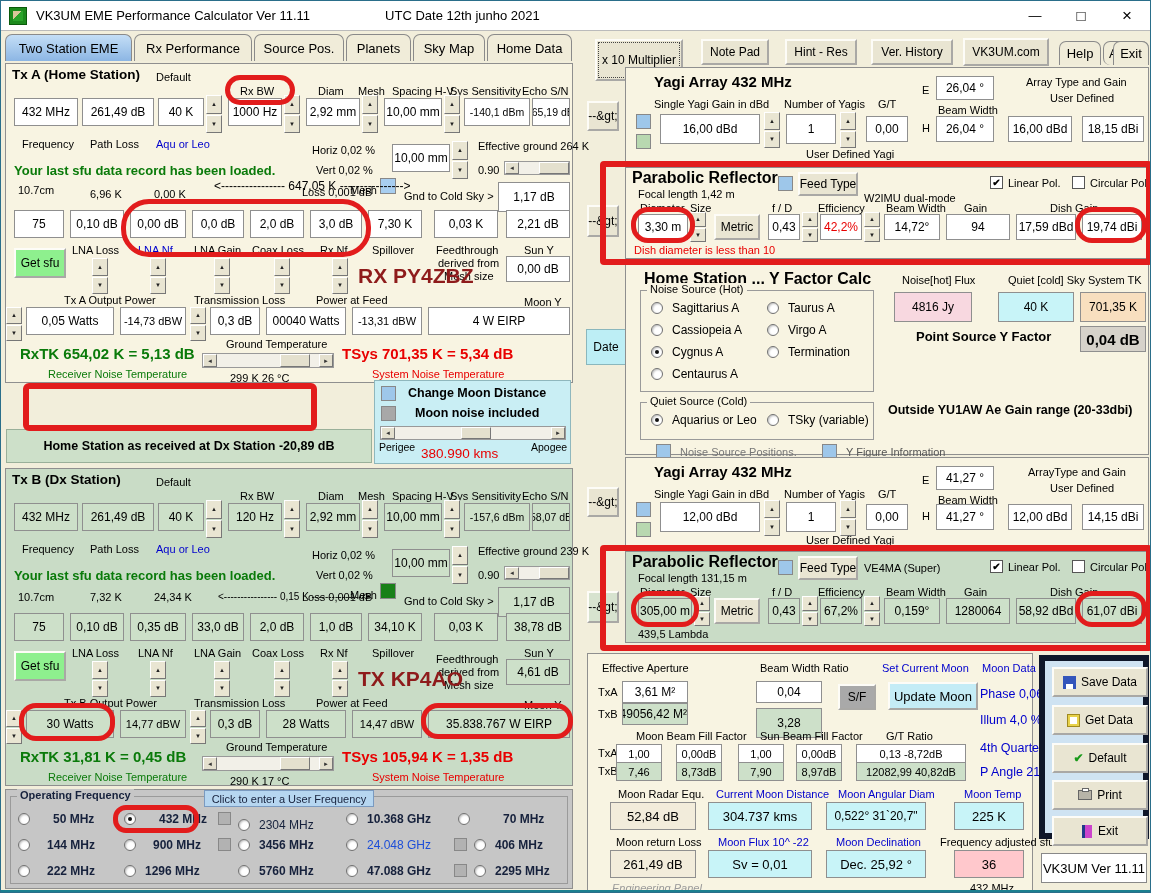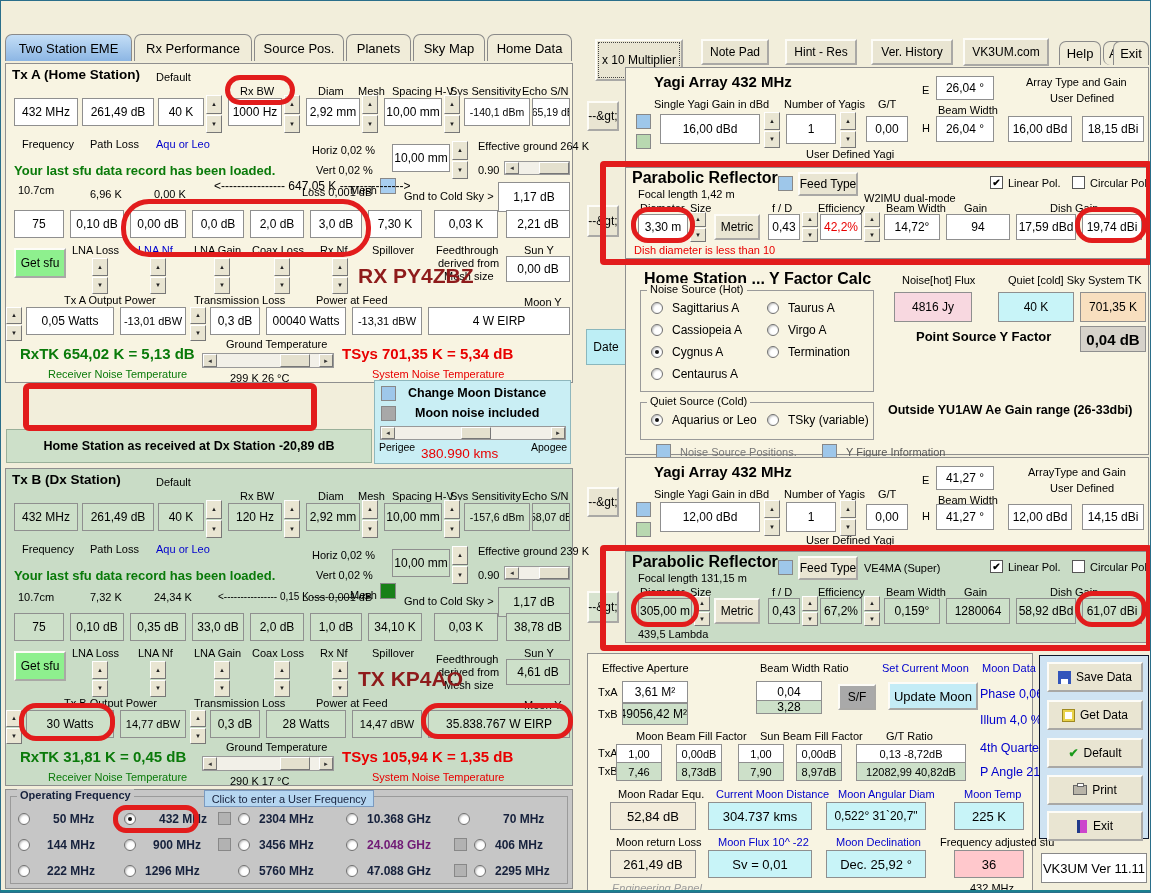--- a/index.html
+++ b/index.html
@@ -32,20 +32,32 @@
 .grtx{color:#0a7a0a;font-weight:700}
 .rdtx{color:#e80000;font-weight:700}
 .bltx{color:#0000cc}
 .call{position:absolute;color:#8e1b1b;font-weight:700;font-size:21px;white-space:nowrap}
 </style>
 </head>
 <body>
 
 <div id="root">
 
+<div class="ab" style="left:0;top:0;width:1149px;height:30px;background:#fff;border-bottom:1px solid #bbb;display:flex;align-items:center;padding-left:8px">
+ <div style="width:18px;height:18px;background:#1c8a1c;border:1px solid #0a5a0a;margin-right:9px;position:relative">
+        <i style="position:absolute;inset:3px;background:linear-gradient(135deg,#d9c79a 45%,#2aa32a 45%)"></i>
+      </div>
+ <span style="font-size:13px">VK3UM EME Performance Calculator Ver 11.11</span>
+ <span style="font-size:13px;margin-left:75px">UTC Date  12th  junho  2021</span>
+ <span style="margin-left:auto;display:flex;align-items:center">
+  <span style="width:46px;text-align:center;font-size:13px;cursor:pointer">—</span>
+  <span style="width:46px;text-align:center;font-size:15px;cursor:pointer">□</span>
+  <span style="width:46px;text-align:center;font-size:17px;cursor:pointer">×</span>
+ </span>
+</div>
 
 <div class="tab on" style="left:4px;top:33px;width:127px">
       <span>Two Station EME</span>
     </div>
 <div class="tab" style="left:133px;top:33px;width:118px">
       <span>Rx Performance</span>
     </div>
 <div class="tab" style="left:253px;top:33px;width:90px">
       <span>Source Pos.</span>
     </div>
@@ -193,21 +205,21 @@
  <div class="fd" style="left:500px;top:192px;width:64px;height:26px">0,00 dB</div>
  <span class="lb" style="left:518px;top:232px">Moon Y</span>
  <span class="lb" style="left:58px;top:230px">Tx A Output Power</span>
  <span class="lb" style="left:188px;top:230px">Transmission Loss</span>
  <span class="lb" style="left:310px;top:230px">Power at Feed</span>
  <div class="sp" style="left:0px;top:243px;height:34px">
         <i>▲</i>
         <i>▼</i>
       </div>
  <div class="fd" style="left:20px;top:243px;width:88px">0,05 Watts</div>
- <div class="fd" style="left:114px;top:243px;width:66px;font-size:11px">-13,01 dBW</div>
+ <div class="fd" style="left:114px;top:243px;width:66px;font-size:11px">-14,73 dBW</div>
  <div class="sp" style="left:184px;top:243px;height:34px">
         <i>▲</i>
         <i>▼</i>
       </div>
  <div class="fd" style="left:204px;top:243px;width:50px">0,3 dB</div>
  <div class="fd" style="left:260px;top:243px;width:80px">00040 Watts</div>
  <div class="fd" style="left:346px;top:243px;width:70px;font-size:11px">-13,31 dBW</div>
  <div class="fd" style="left:422px;top:243px;width:142px">4 W EIRP</div>
  <span class="lb grtx" style="left:14px;top:282px;font-size:15px">RxTK 654,02 K = 5,13 dB</span>
  <span class="lb" style="left:42px;top:304px;color:#0a7a0a">Receiver Noise Temperature</span>
@@ -393,21 +405,21 @@
       </div>
  <div class="ro" style="left:12px;top:22px;font-weight:700;color:#16213c">
         <i class="rb"></i>
         <span style="margin-left:14px">50 MHz</span>
       </div>
  <div class="ro on" style="left:118px;top:22px;font-weight:700;color:#16213c">
         <i class="rb"></i>
         <span style="margin-left:14px">432 MHz</span>
       </div>
  <div class="sq" style="left:212px;top:22px;width:13px;height:13px;background:#b2b2b2"></div>
- <div class="ro" style="left:232px;top:22px;font-weight:700;color:#16213c">
+ <div class="ro" style="left:232px;top:28px;font-weight:400;color:#16213c">
         <i class="rb"></i>
         <span>2304 MHz</span>
       </div>
  <div class="ro" style="left:340px;top:22px;font-weight:700;color:#16213c">
         <i class="rb"></i>
         <span>10.368 GHz</span>
       </div>
  <div class="ro" style="left:452px;top:22px;font-weight:700;color:#16213c">
         <i class="rb"></i>
         <span style="margin-left:24px">70 MHz</span>
@@ -418,21 +430,21 @@
       </div>
  <div class="ro" style="left:118px;top:48px;font-weight:700;color:#16213c">
         <i class="rb"></i>
         <span style="margin-left:8px">900 MHz</span>
       </div>
  <div class="sq" style="left:212px;top:48px;width:13px;height:13px;background:#b2b2b2"></div>
  <div class="ro" style="left:232px;top:48px;font-weight:700;color:#16213c">
         <i class="rb"></i>
         <span>3456 MHz</span>
       </div>
- <div class="ro" style="left:340px;top:48px;font-weight:700;color:#701a75">
+ <div class="ro" style="left:340px;top:48px;font-weight:400;color:#1d4ed8">
         <i class="rb"></i>
         <span>24.048 GHz</span>
       </div>
  <div class="sq" style="left:448px;top:48px;width:13px;height:13px;background:#b2b2b2"></div>
  <div class="ro" style="left:468px;top:48px;font-weight:700;color:#16213c">
         <i class="rb"></i>
         <span>406 MHz</span>
       </div>
  <div class="ro" style="left:12px;top:74px;font-weight:700;color:#16213c">
         <i class="rb"></i>
@@ -592,21 +604,21 @@
   <span class="lg" style="background:#f8f4e2">Quiet Source  (Cold)</span>
   <div class="ro on" style="left:10px;top:10px;font-size:12px">
           <i class="rb"></i>
           <span>Aquarius or Leo</span>
         </div>
   <div class="ro" style="left:126px;top:10px;font-size:12px">
           <i class="rb"></i>
           <span>TSky (variable)</span>
         </div>
  </div>
- <span class="lb" style="left:262px;top:140px;font-weight:700;font-size:12.5px">Outside YU1AW Ae Gain range (26-33dbi)</span>
+ <span class="lb" style="left:262px;top:140px;font-weight:700;font-size:12.5px">Outside YU1AW Ae Gain range (20-33dbi)</span>
  <div class="sq" style="left:30px;top:180px;width:15px;height:15px;background:#9ec7ea"></div>
  <span class="lb" style="left:54px;top:182px;color:#777">Noise Source Positions.</span>
  <div class="sq" style="left:196px;top:180px;width:15px;height:15px;background:#9ec7ea"></div>
  <span class="lb" style="left:220px;top:182px;color:#555">Y Figure Information</span>
 </div>
 
 <div class="pnl" style="left:624px;top:456px;width:524px;height:90px">
  <span class="lb" style="left:28px;top:6px;font-weight:700;font-size:15px">Yagi Array   432 MHz</span>
  <span class="lb" style="left:28px;top:30px">Single Yagi Gain in dBd</span>
  <span class="lb" style="left:158px;top:30px">Number of Yagis</span>
@@ -685,21 +697,21 @@
  <span class="lb" style="left:172px;top:8px">Beam Width Ratio</span>
  <span class="lb bltx" style="left:294px;top:8px">Set Current Moon</span>
  <span class="lb bltx" style="left:394px;top:8px">Moon Data</span>
  <span class="lb" style="left:10px;top:32px">TxA</span>
  <div class="fd" style="left:34px;top:27px;width:66px;height:22px">3,61 M²</div>
  <div class="fd" style="left:168px;top:27px;width:66px;height:22px">0,04</div>
  <span class="lb" style="left:10px;top:54px">TxB</span>
  <div class="fd g" style="left:34px;top:49px;width:66px;height:22px;justify-content:flex-end">
         <span>49056,42 M²</span>
       </div>
- <div class="fd g" style="left:168px;top:46px;width:66px;height:14px">3,28</div>
+ <div class="fd g" style="left:168px;top:54px;width:66px;height:30px">3,28</div>
  <div class="bt" style="left:250px;top:30px;width:38px;height:26px;background:#a9a9a9">
         <span>S/F</span>
       </div>
  <div class="bt" style="left:300px;top:28px;width:90px;height:28px;background:#c4ecf6;font-size:13px">
         <span>Update Moon</span>
       </div>
  <span class="lb bltx" style="left:392px;top:34px;font-size:12.5px">Phase 0,06</span>
  <span class="lb bltx" style="left:392px;top:60px;font-size:12.5px">Illum 4,0 %</span>
  <span class="lb bltx" style="left:392px;top:88px;font-size:12.5px">4th Quarter</span>
  <span class="lb bltx" style="left:392px;top:112px;font-size:12.5px">P Angle 21°</span>
@@ -731,21 +743,21 @@
  <span class="lb bltx" style="left:248px;top:182px">Moon Declination</span>
  <span class="lb" style="left:352px;top:182px">Frequency adjusted sfu</span>
  <div class="fd" style="left:22px;top:196px;width:86px;background:#f2ecdb;font-size:13px">261,49 dB</div>
  <div class="fd" style="left:120px;top:196px;width:104px;background:#c8f4f8;font-size:13px">Sv = 0,01</div>
  <div class="fd" style="left:238px;top:196px;width:100px;background:#c8f4f8;font-size:13px">Dec. 25,92 °</div>
  <div class="fd" style="left:366px;top:196px;width:70px;background:#ffc8cc;font-size:13px">36</div>
  <span class="lb" style="left:24px;top:228px;font-style:italic;color:#999">Engineering Panel</span>
  <span class="lb" style="left:382px;top:228px">432 MHz</span>
 </div>
 
-<div class="ab" style="left:1038px;top:654px;width:110px;height:184px;background:#cfe3f2;border:1px solid #0f172a">
+<div class="ab" style="left:1038px;top:654px;width:110px;height:184px;background:#cfe3f2;border:6px solid #0f172a">
  <div class="bt" style="left:7px;top:6px;width:96px;height:30px">
   <i style="width:13px;height:13px;background:#3355bb;display:inline-block;margin-right:5px;position:relative">
           <u style="position:absolute;left:3px;bottom:0;width:7px;height:5px;background:#fff;text-decoration:none"></u>
         </i>
   <span>Save Data</span>
       </div>
  <div class="bt" style="left:7px;top:44px;width:96px;height:30px">
   <i style="width:13px;height:13px;background:#e8d24a;border:1px solid #a08a20;display:inline-block;margin-right:5px;position:relative">
           <u style="position:absolute;left:2px;top:2px;width:7px;height:7px;background:#fff;text-decoration:none"></u>
         </i>

